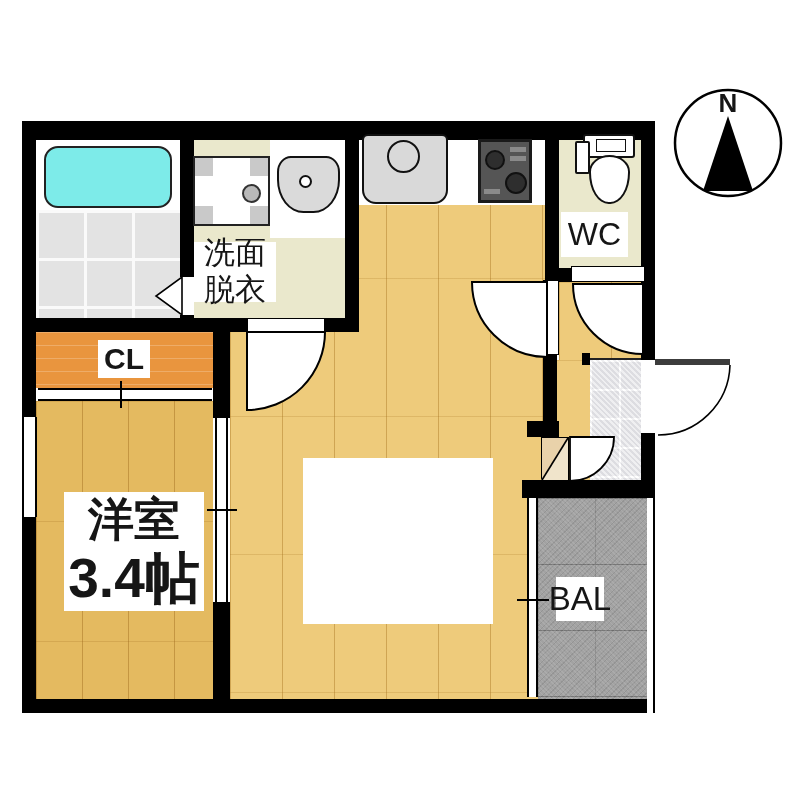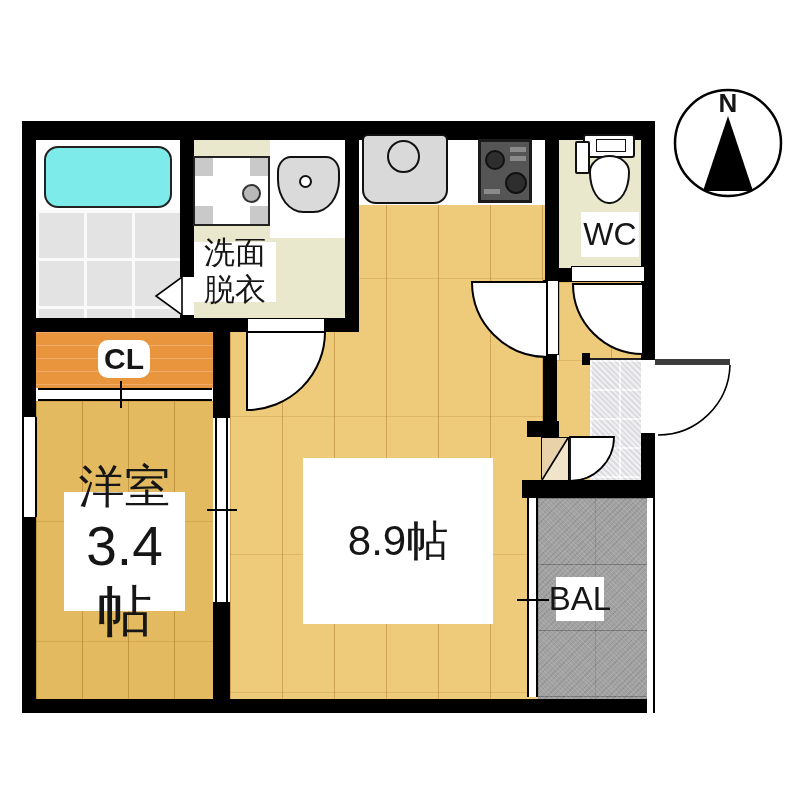--- a/index.html
+++ b/index.html
@@ -136,33 +136,32 @@
     <path d="M570,437 L614,437 A44,44 0 0 1 570,481 Z" fill="#fff" stroke="#000" stroke-width="1.8"></path>
     <path d="M730,365 A72,72 0 0 1 658,435" fill="none" stroke="#000" stroke-width="1.6"></path>
     <path d="M182,277 L182,315 L156,296 Z" fill="#fff" stroke="#000" stroke-width="1.6"></path>
     <path d="M541,480 L568,438 L568,480 Z" fill="#f0e4cb"></path>
     <line x1="542" y1="480" x2="568" y2="438" stroke="#000" stroke-width="1.6"></line>
     <circle cx="728" cy="143" r="53" fill="#fff" stroke="#000" stroke-width="2.5"></circle>
     <path d="M728,116 L753,191 L703,191 Z" fill="#000"></path>
   </svg>
 
   <div class="lbl" style="left:303px;top:458px;width:190px;height:166px;">
-    <span style="font-size:42px;">8.9帖</span>
   </div>
 
-  <div class="lbl" style="left:64px;top:492px;width:121px;height:119px;">
+  <div class="lbl" style="left:64px;top:492px;width:140px;height:119px;font-weight:bold;">
     <span style="font-size:46px;">洋室</span>
     <span style="font-size:55px;">3.4帖</span>
   </div>
 
-  <div class="lbl" style="left:98px;top:340px;width:52px;height:38px;border-radius:10px;">
+  <div class="lbl" style="left:98px;top:340px;width:52px;height:38px;">
     <span style="font-size:30px;font-weight:bold;">CL</span>
   </div>
 
-  <div class="lbl" style="left:561px;top:212px;width:58px;height:45px;margin-left:20px;">
+  <div class="lbl" style="left:561px;top:212px;width:67px;height:45px;">
     <span style="font-size:32px;">WC</span>
   </div>
 
   <div class="lbl" style="left:556px;top:577px;width:48px;height:44px;text-align:center;">
     <span style="font-size:33px;">BAL</span>
   </div>
 
   <div class="lbl" style="left:194px;top:242px;width:82px;height:60px;">
     <span style="font-size:31px;">洗面</span>
     <span style="font-size:31px;">脱衣</span>

